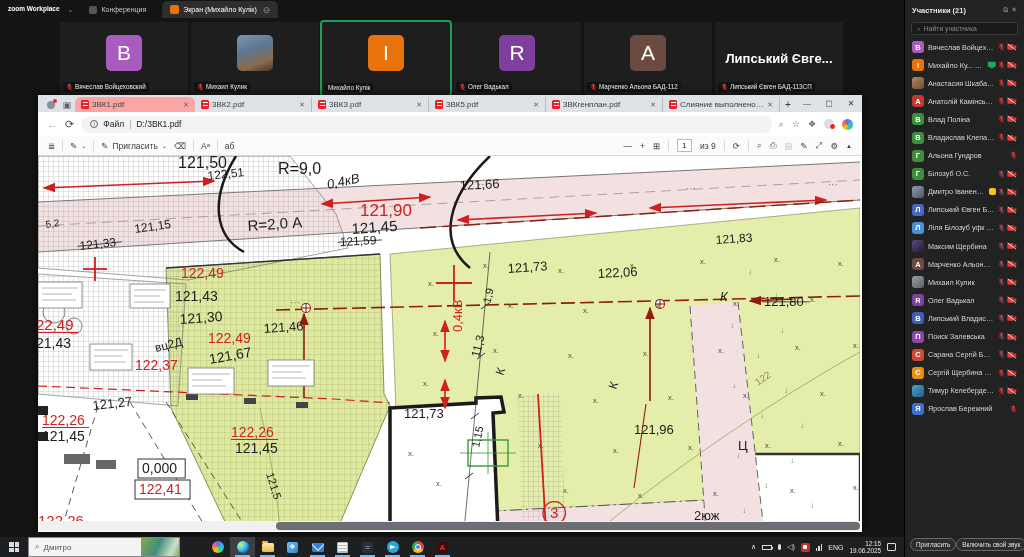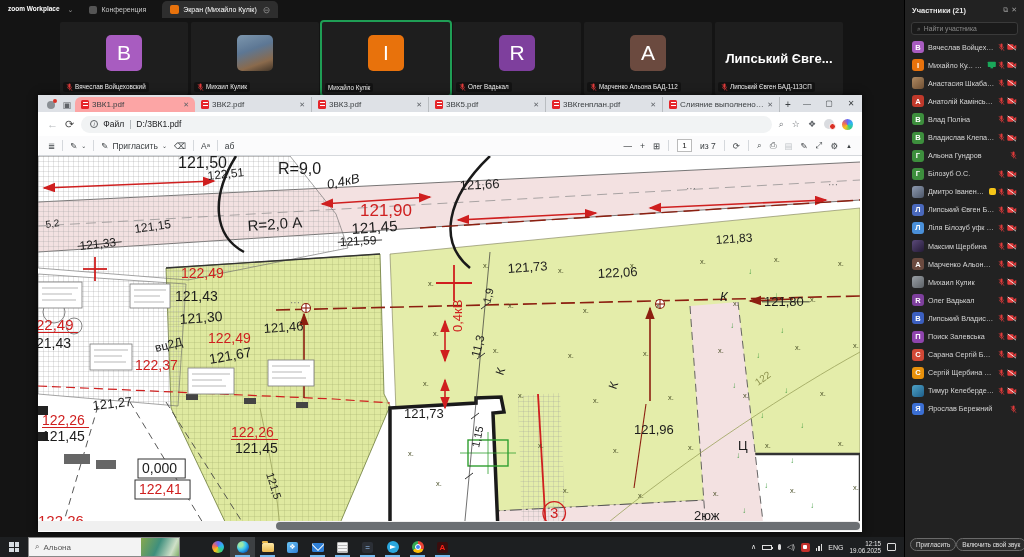--- a/index.html
+++ b/index.html
@@ -280,21 +280,21 @@
     <span class="dv"></span>
     <span>Aᵃ</span>
     <span class="dv"></span>
     <span>аб</span>
     <div class="right">
       <span>—</span>
       <span>+</span>
       <span>⊞</span>
       <span class="dv"></span>
       <span class="pgbox">1</span>
-      <span>из 7</span>
+      <span>из 9</span>
       <span class="dv"></span>
       <span>⟳</span>
       <span class="dv"></span>
       <span>⌕</span>
       <span>⎙</span>
       <span class="dim">▤</span>
       <span>✎</span>
       <span>⤢</span>
       <span>⚙</span>
       <span style="font-size:6px">▲</span>
@@ -648,21 +648,21 @@
   <div class="start">
       <span class="win">
         <i></i>
         <i></i>
         <i></i>
         <i></i>
       </span>
     </div>
   <div class="tsearch">
     <span class="mag">⌕</span>
-    <span>Альона</span>
+    <span>Дмитро</span>
     <span class="img"></span>
   </div>
   <div class="tapps" id="tapps">
       <div class="tapp">
         <span class="ic-task-view"></span>
       </div>
       <div class="tapp">
         <span class="ic-copilot"></span>
       </div>
       <div class="tapp active running">

